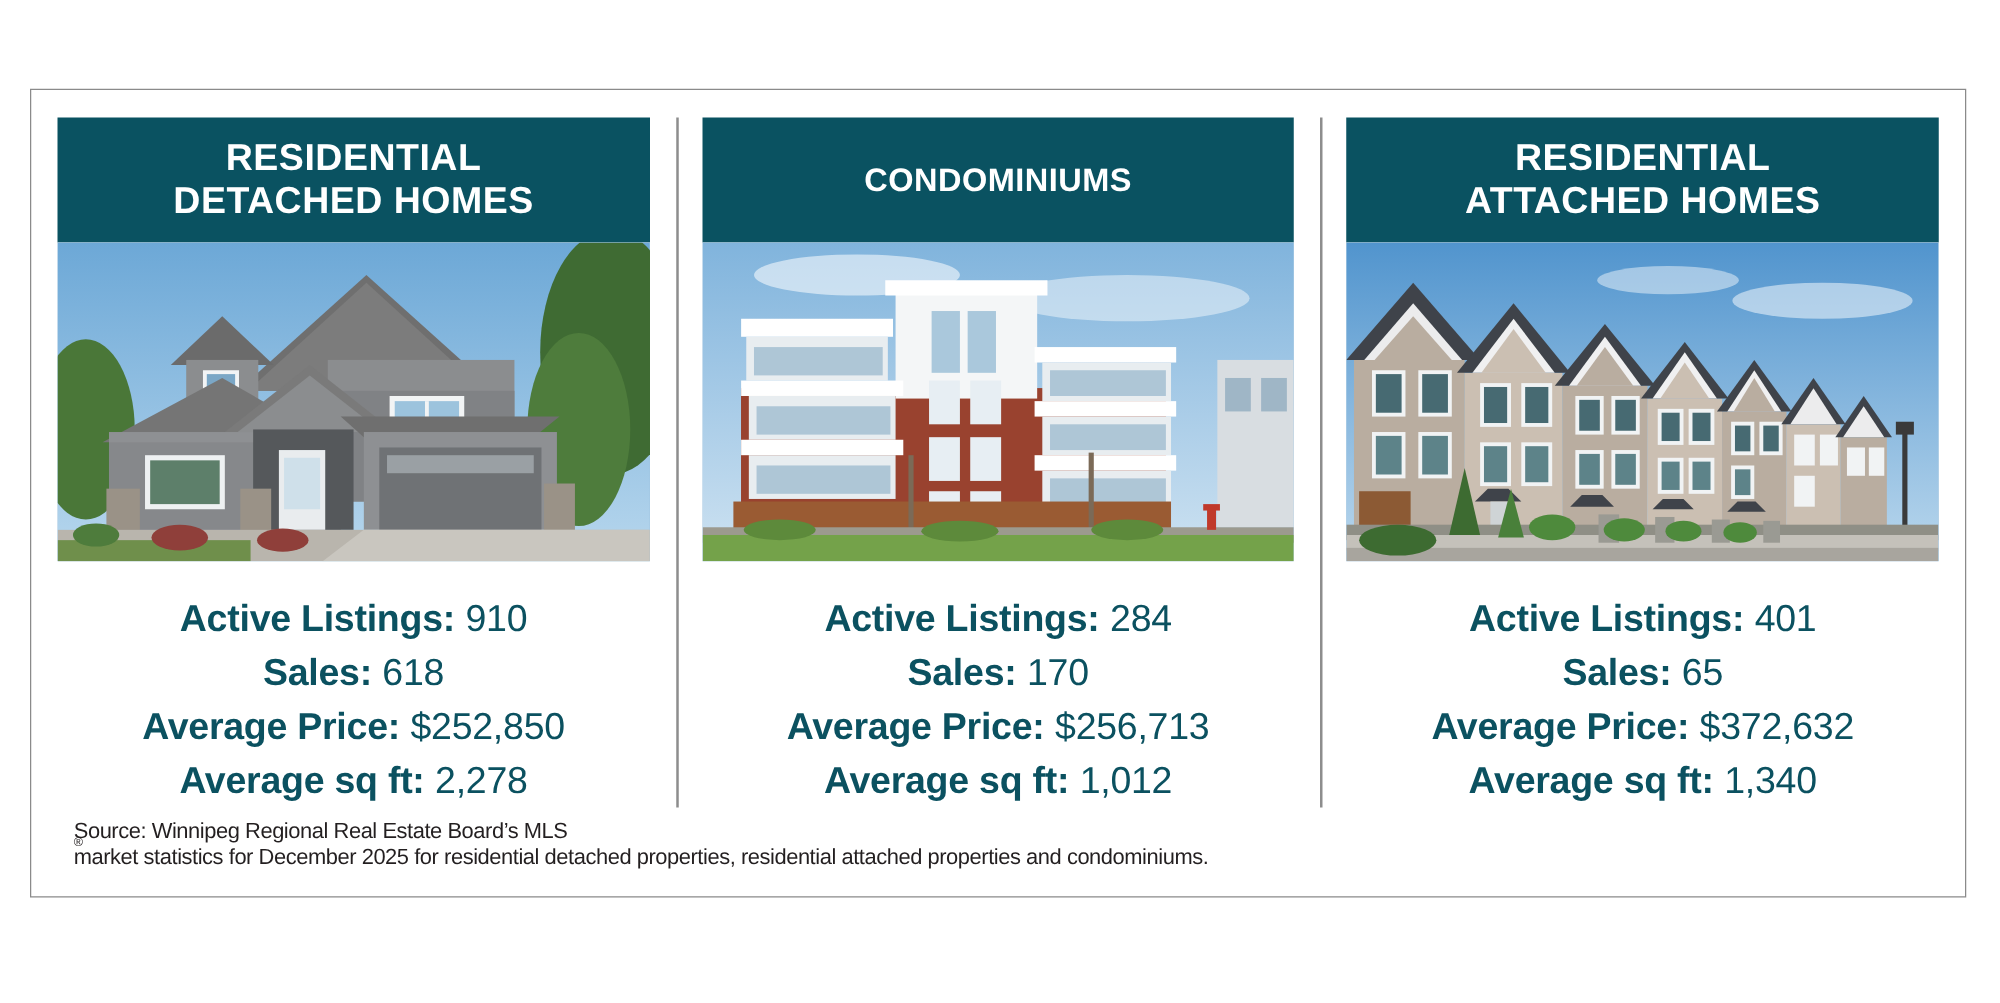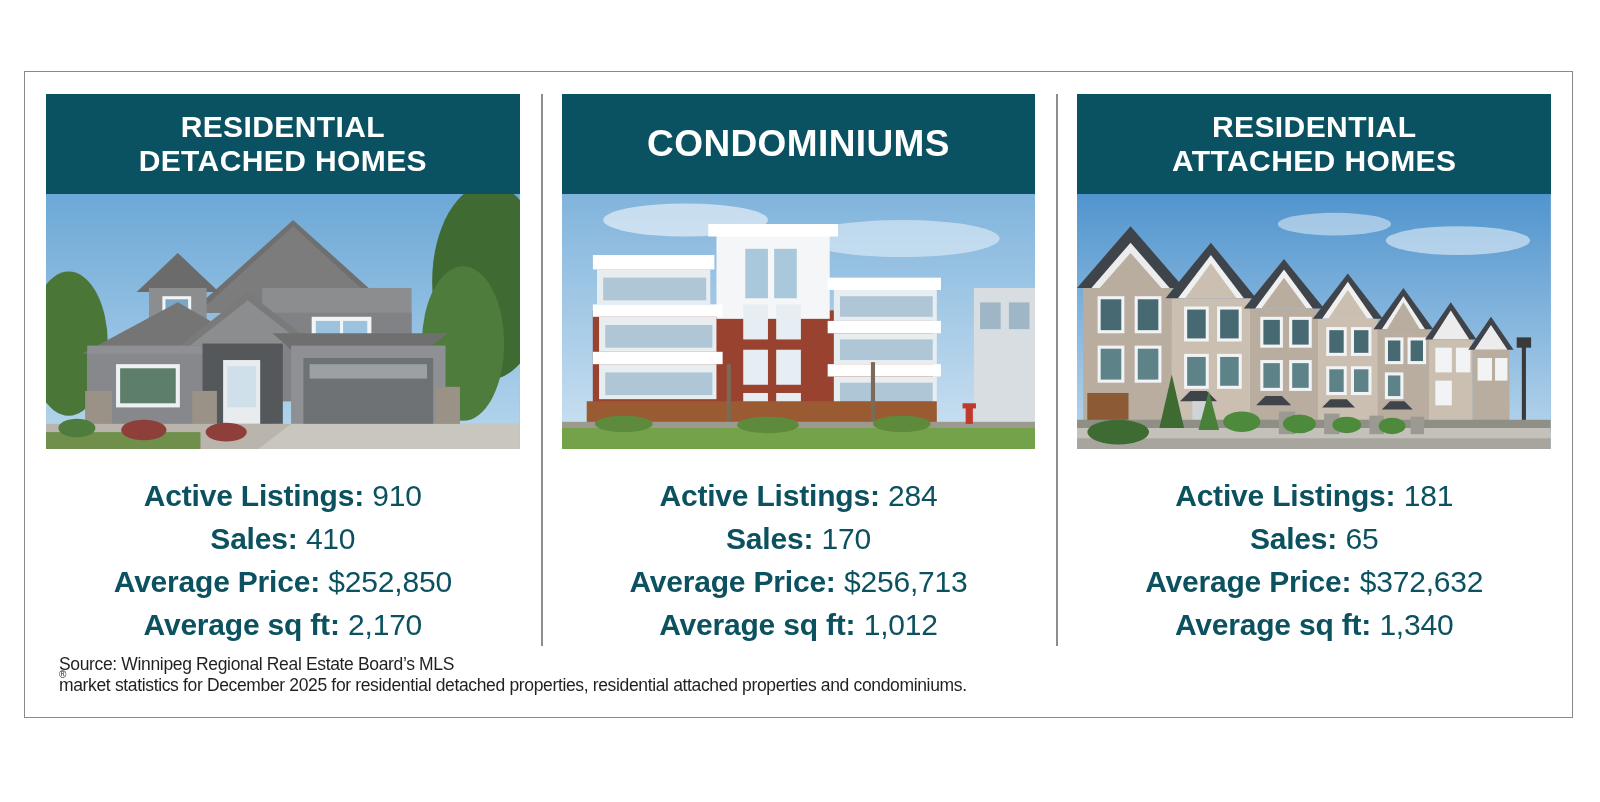--- a/index.html
+++ b/index.html
@@ -63,21 +63,21 @@
     justify-content: center;
     text-align: center;
     font-weight: bold;
     font-size: 30px;
     line-height: 1.12;
     letter-spacing: 0.4px;
     text-transform: uppercase;
     box-sizing: border-box;
     padding: 0 26px;
   }
-  .panel-header.one-line { font-size: 37px; }
+  .panel-header.one-line { font-size: 26px; }
 
   .panel-photo {
     height: 257px;
     overflow: hidden;
     position: relative;
     background: #9fc4e0;
   }
   .panel-photo svg { display: block; width: 100%; height: 100%; }
 
   .panel-stats {
@@ -208,29 +208,29 @@
         </svg>
       </div>
 
       <div class="panel-stats">
         <div class="stat-row">
           <span class="stat-label">Active Listings:</span>
           <span class="stat-value">910</span>
         </div>
         <div class="stat-row">
           <span class="stat-label">Sales:</span>
-          <span class="stat-value">410</span>
+          <span class="stat-value">618</span>
         </div>
         <div class="stat-row">
           <span class="stat-label">Average Price:</span>
           <span class="stat-value">$252,850</span>
         </div>
         <div class="stat-row">
           <span class="stat-label">Average sq ft:</span>
-          <span class="stat-value">2,170</span>
+          <span class="stat-value">2,278</span>
         </div>
       </div>
     </div>
 
     <div class="panel">
       <div class="panel-header one-line">
         <span>CONDOMINIUMS</span>
       </div>
 
       <div class="panel-photo">
@@ -441,21 +441,21 @@
           <ellipse cx="216" cy="228" rx="16" ry="9" fill="#4e8a3c"></ellipse>
           <ellipse cx="262" cy="229" rx="14" ry="8" fill="#4e8a3c"></ellipse>
           <ellipse cx="306" cy="230" rx="13" ry="8" fill="#4e8a3c"></ellipse>
           <ellipse cx="40" cy="236" rx="30" ry="12" fill="#3d6b31"></ellipse>
         </svg>
       </div>
 
       <div class="panel-stats">
         <div class="stat-row">
           <span class="stat-label">Active Listings:</span>
-          <span class="stat-value">181</span>
+          <span class="stat-value">401</span>
         </div>
         <div class="stat-row">
           <span class="stat-label">Sales:</span>
           <span class="stat-value">65</span>
         </div>
         <div class="stat-row">
           <span class="stat-label">Average Price:</span>
           <span class="stat-value">$372,632</span>
         </div>
         <div class="stat-row">

